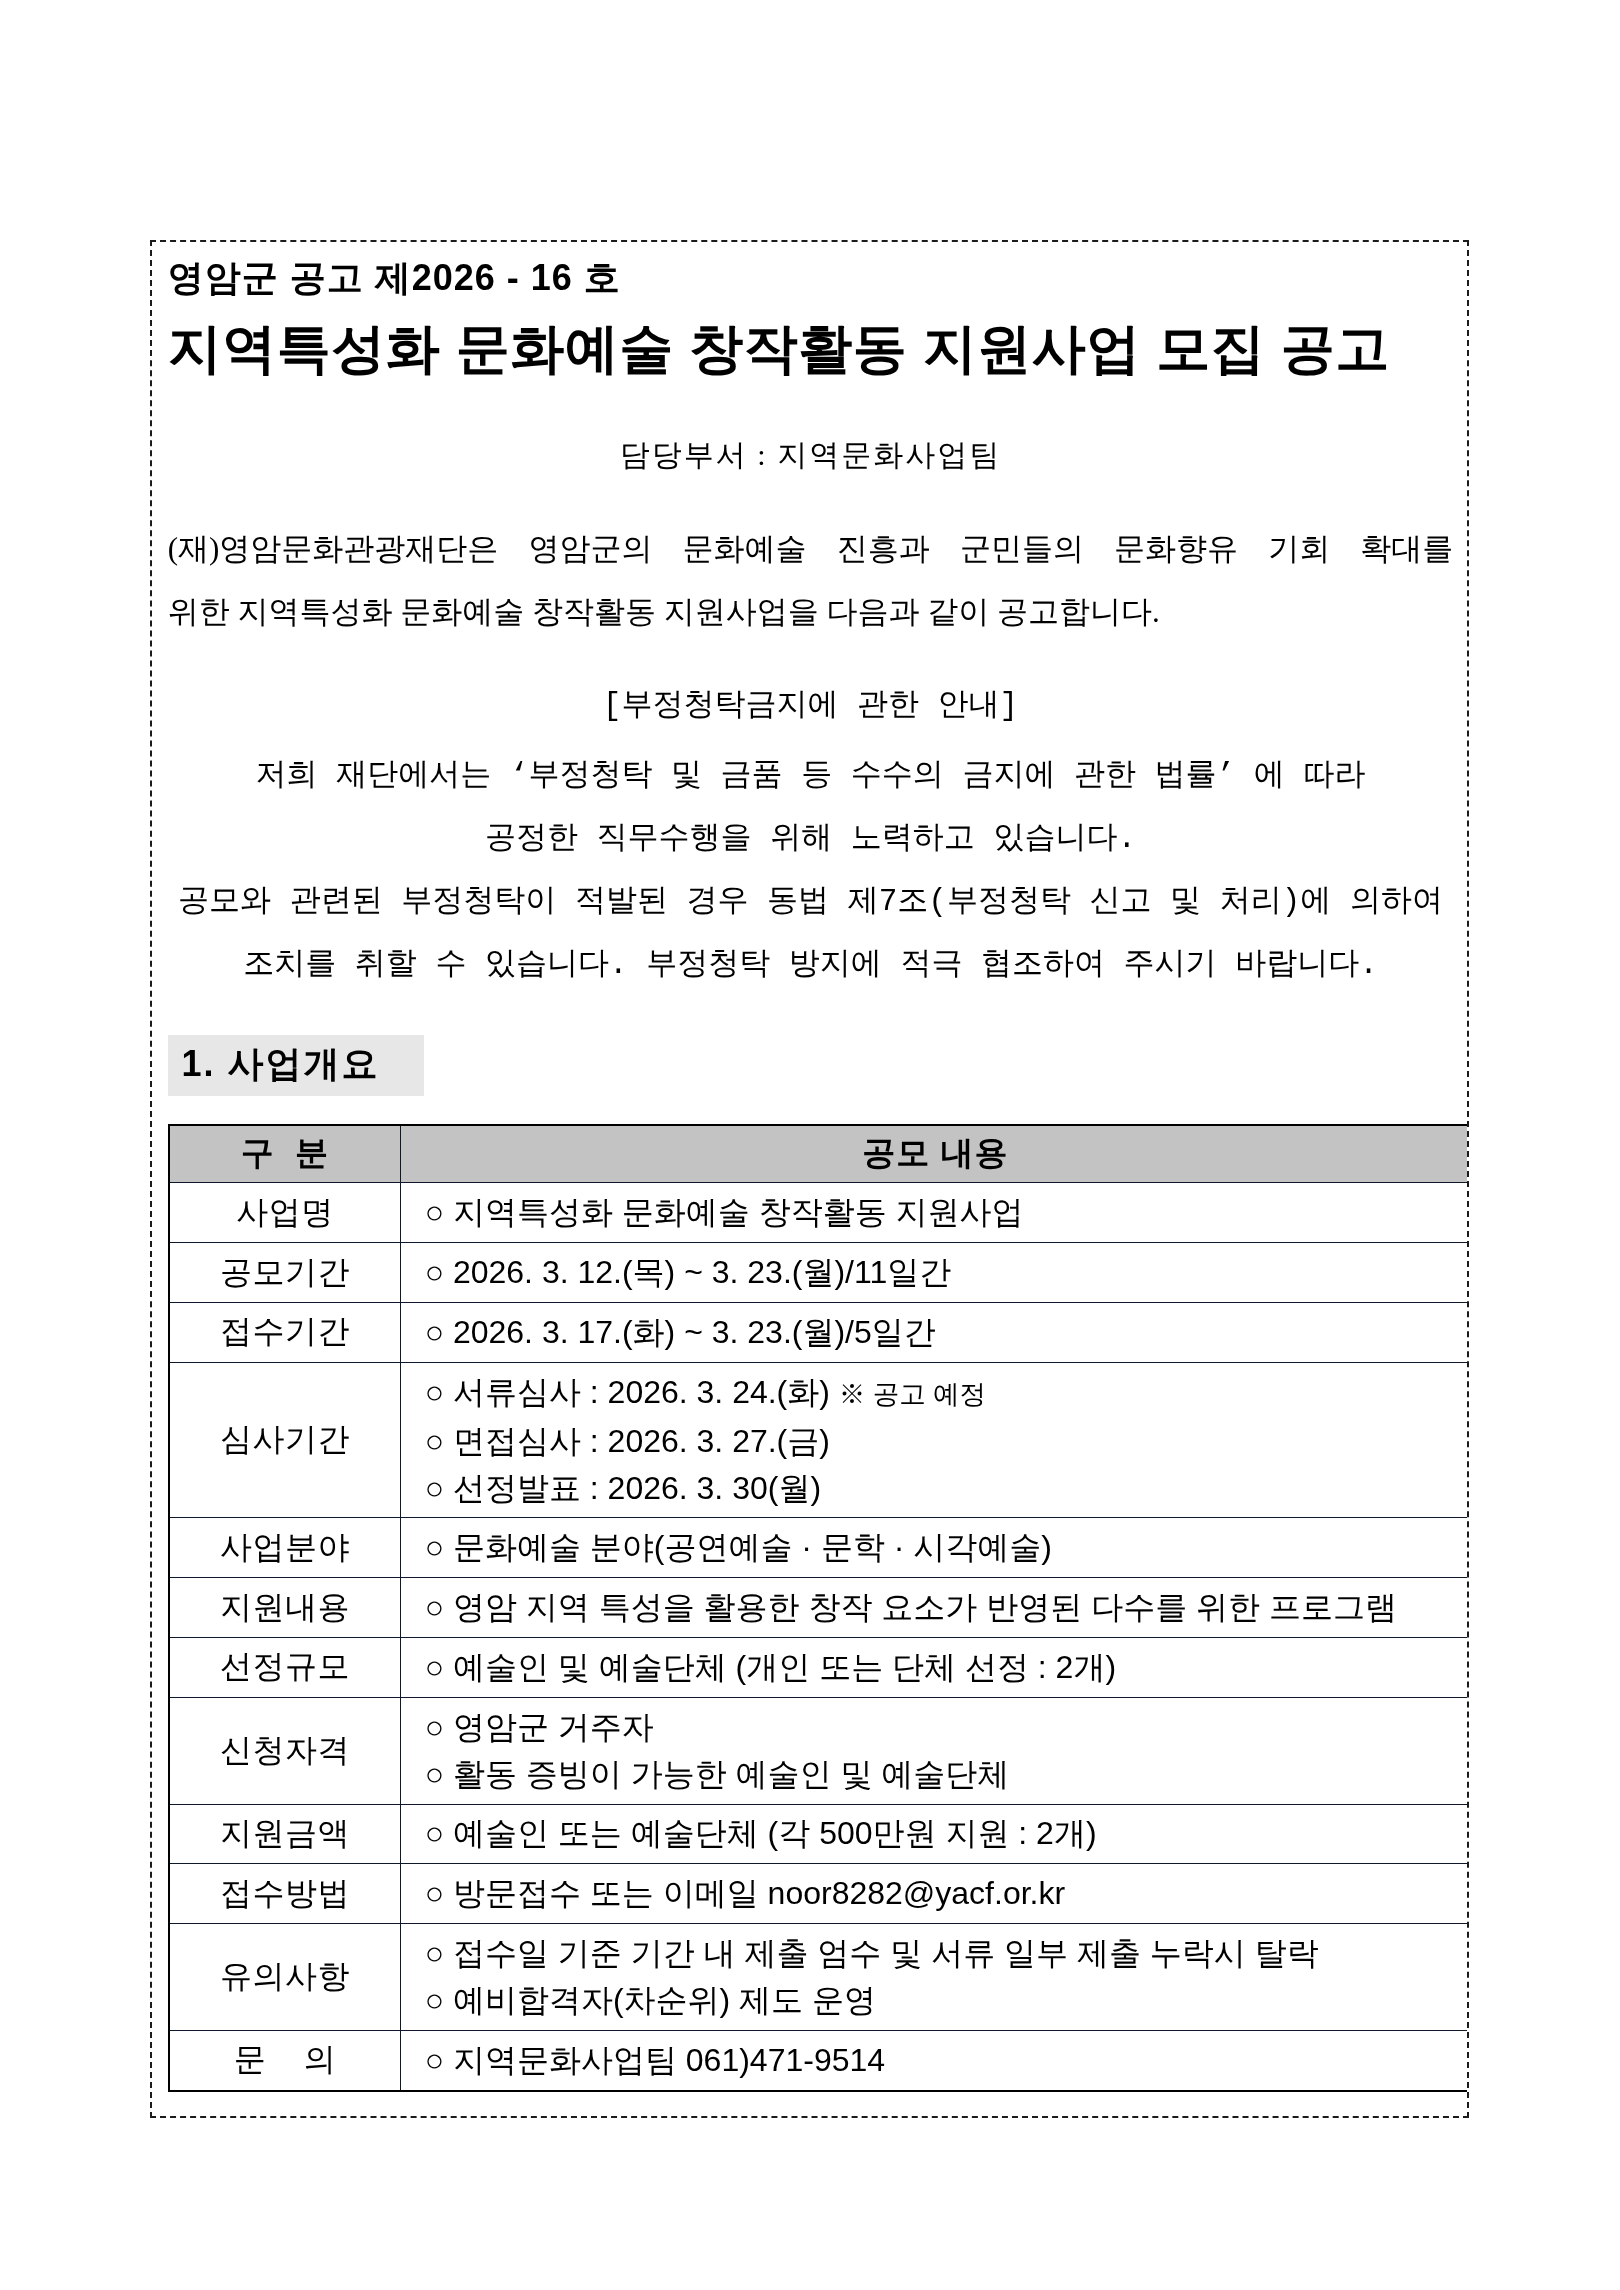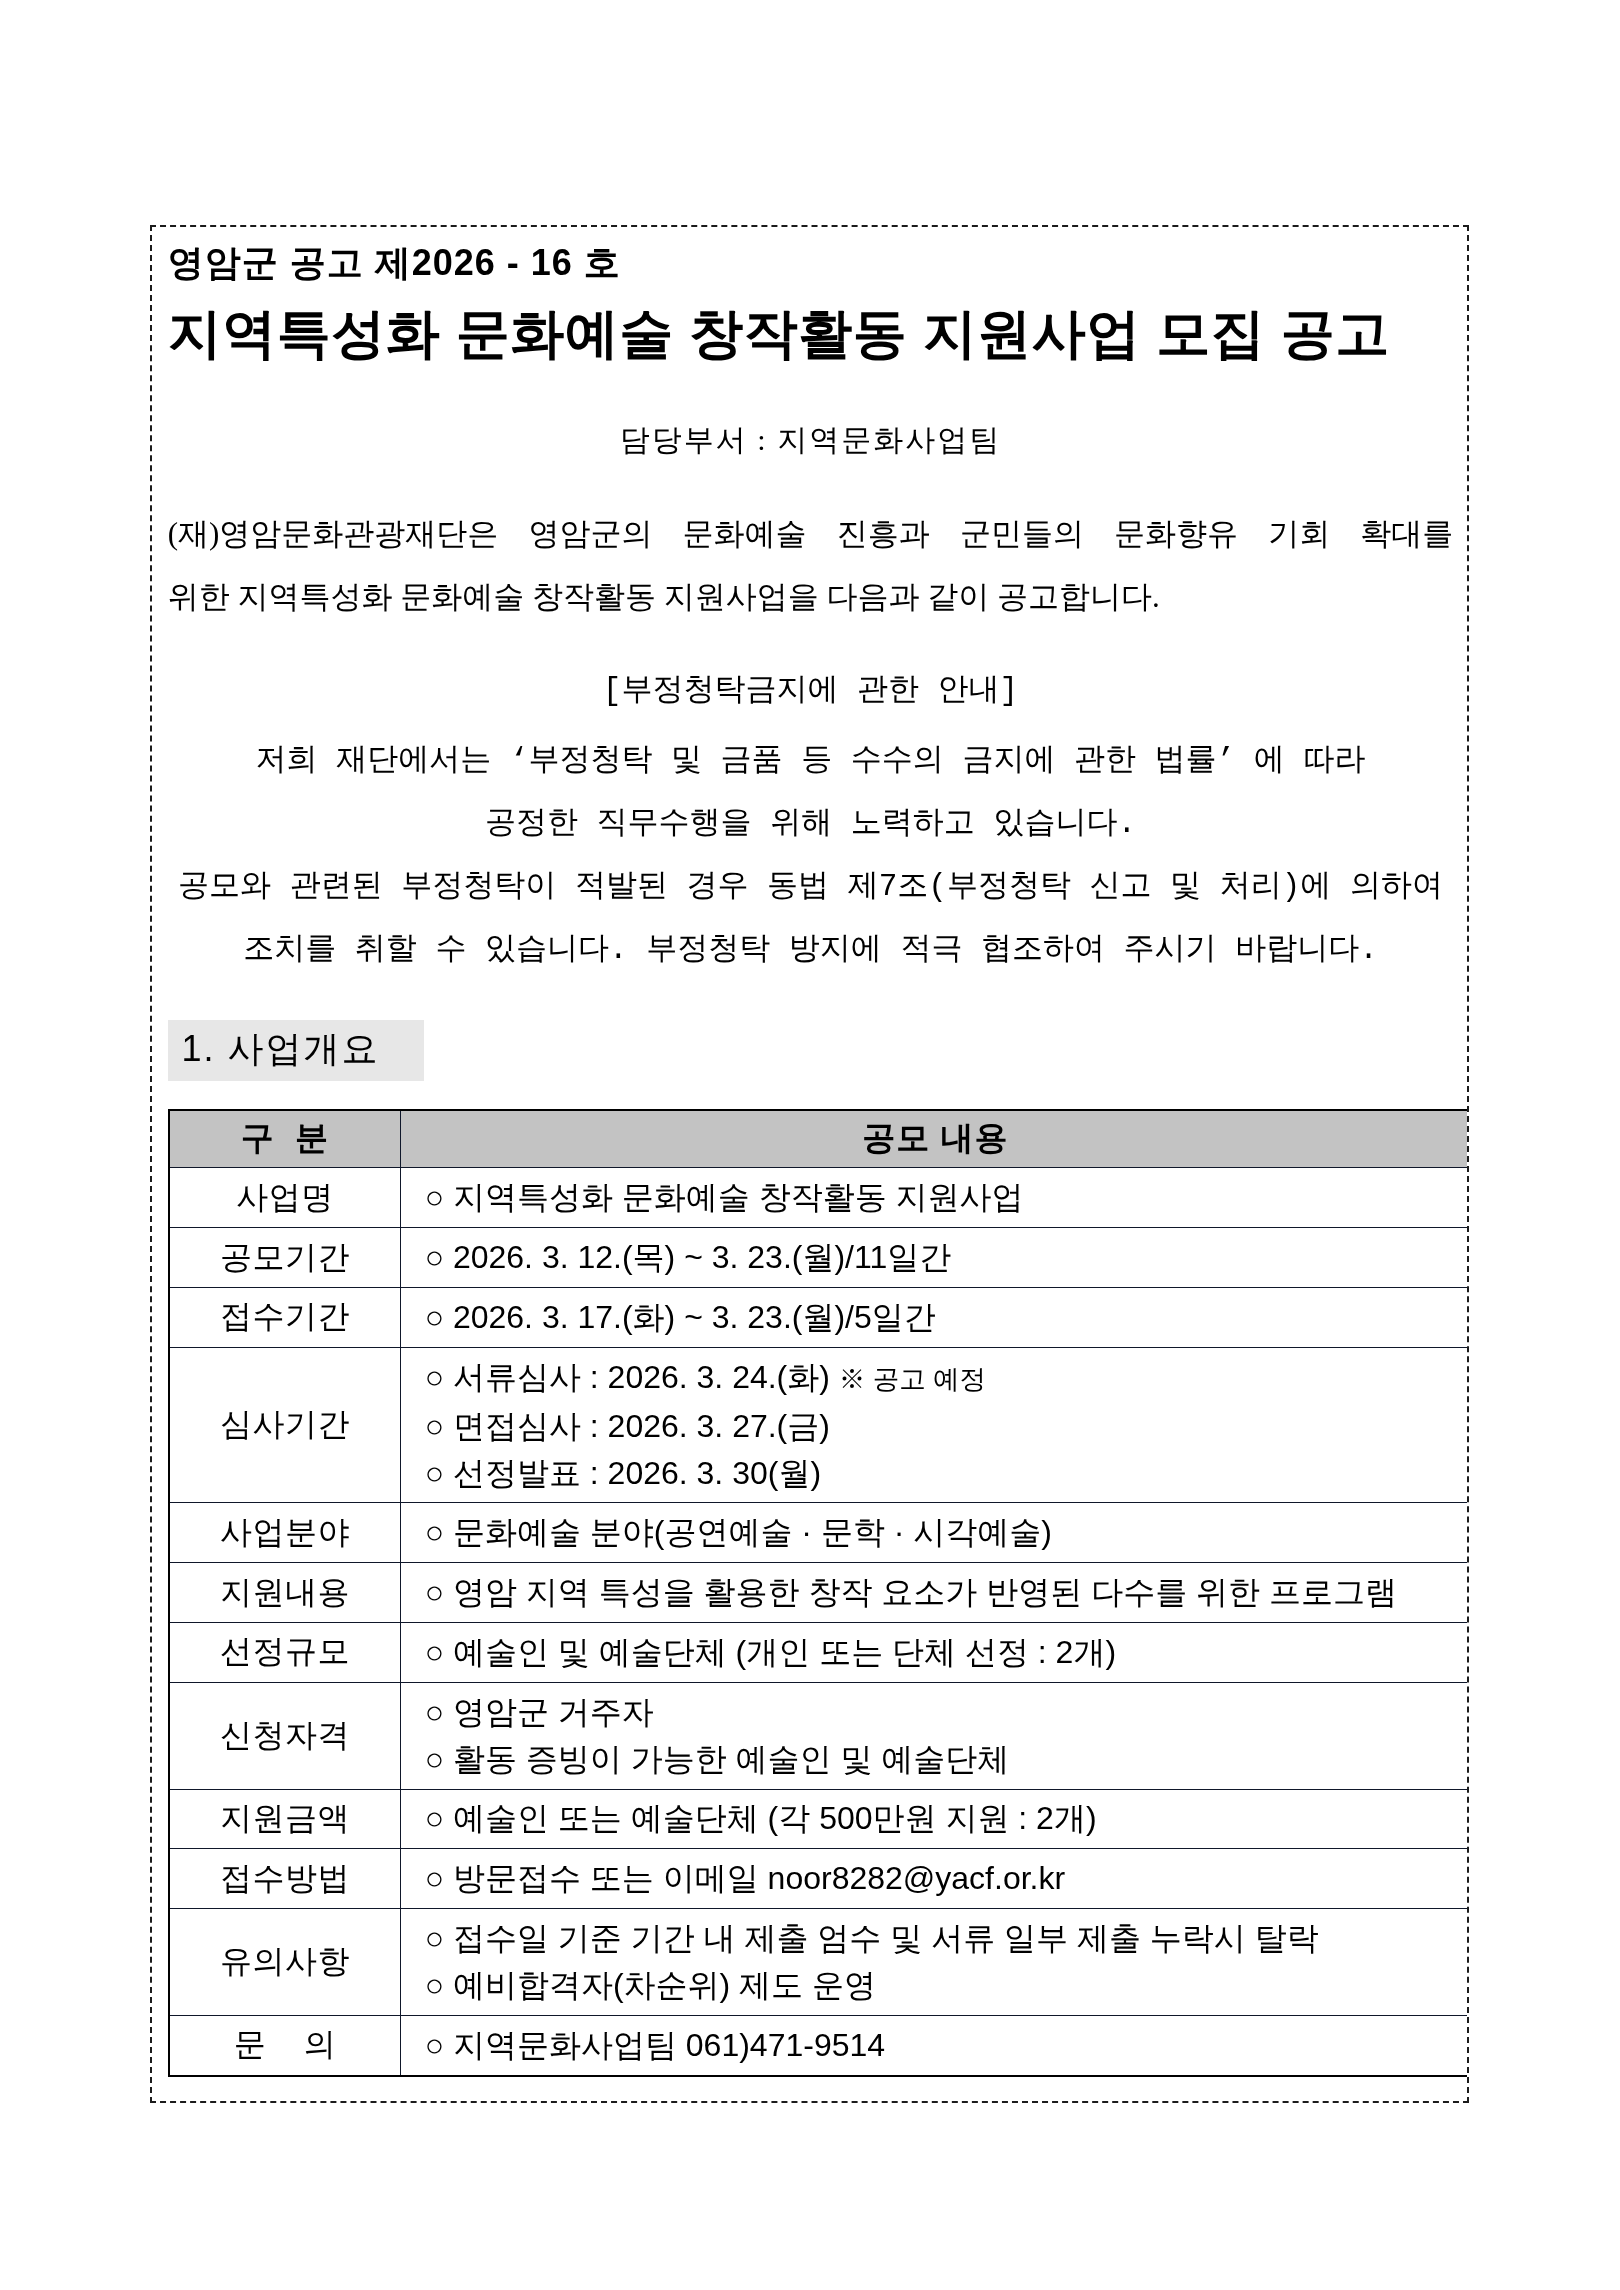--- a/index.html
+++ b/index.html
@@ -4,21 +4,21 @@
 <style>
   * { margin:0; padding:0; box-sizing:border-box; }
   html,body { background:#ffffff; }
   body {
     width:1620px; height:2291px;
     font-family:"Liberation Sans", sans-serif;
     color:#000;
   }
   .sheet { position:relative; width:1620px; height:2291px; background:#fff; overflow:hidden; }
   .border-box {
-    position:absolute; left:150px; top:225px;
+    position:absolute; left:150px; top:240px;
     width:1319px; height:1878px;
     border:2px dashed #1b1b1b;
     padding:9.8px 13.7px 9.8px 15.7px;
     overflow:hidden;
     background:#fff;
   }
   .notice-no {
     font-size:36px; font-weight:bold; letter-spacing:1px;
     margin-top:2px;
   }
@@ -40,21 +40,21 @@
   .anti {
     font-family:Liberation Mono, monospace;
     font-size:31px; line-height:63px;
     text-align:center; margin-top:31px;
   }
   .anti .heading { margin-bottom:7.8px; }
   .section-heading { margin-top:39px; }
   .section-heading .chip {
     display:inline-block;
     background:var(--section-chip-bg, #e7e7e7);
-    font-size:36px; font-weight:normal; letter-spacing:2px;
+    font-size:36px; font-weight:bold; letter-spacing:2px;
     padding:4.9px 45px 6.9px 13.7px;
   }
   table.overview {
     width:1304px; margin-top:27.4px;
     border-collapse:collapse; table-layout:fixed;
     border:2.9px solid #000;
   }
   table.overview th, table.overview td { border:1px solid #0f172a; vertical-align:middle; }
   table.overview th {
     background:var(--table-header-bg, #c3c3c3);

